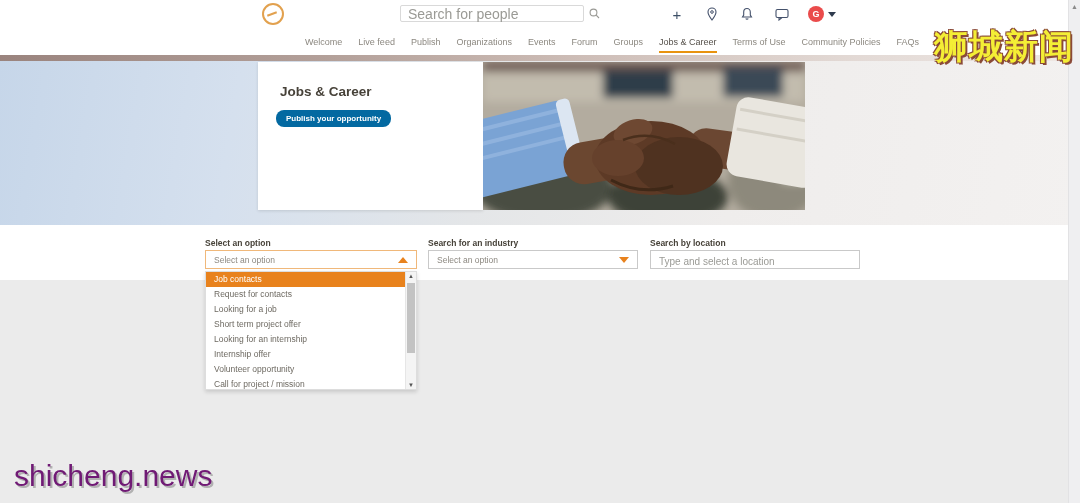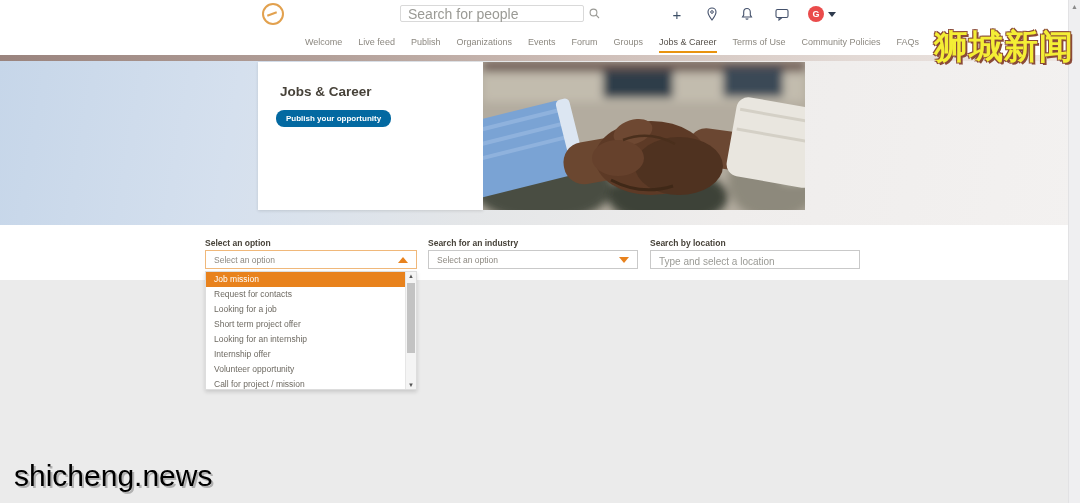--- a/index.html
+++ b/index.html
@@ -58,21 +58,21 @@
   .dd-arrow{position:absolute;left:0;width:10px;text-align:center;font-size:6px;color:#555;cursor:pointer;}
   .dd-arrow.up{top:1px;} .dd-arrow.down{bottom:1px;}
 
   
   .page-scroll{position:absolute;right:0;top:0;width:12px;height:503px;background:#efeff1;border-left:1px solid #e2e2e4;box-sizing:border-box;}
   .page-scroll .arr{position:absolute;top:3px;left:0;width:11px;text-align:center;font-size:7px;color:#8a8a8a;}
 
   
   .wm-tr{position:absolute;right:6px;top:8px;font-size:34px;font-weight:bold;color:#f4ee35;
     text-shadow:-1px -1px 0 #8a4a38,1px -1px 0 #8a4a38,-1px 1px 0 #8a4a38,2px 2px 0 #8a4a38;letter-spacing:1px;z-index:50;margin-top:16px;}
-  .wm-bl{position:absolute;left:14px;bottom:10px;font-size:30px;color:#000000;
+  .wm-bl{position:absolute;left:14px;bottom:10px;font-size:30px;color:#701a75;
     text-shadow:2px 2px 0 rgba(130,130,130,.55);z-index:50;}
 </style>
 </head>
 <body>
 
 <div id="page">
 
   <div class="topbar">
     <div class="logo"></div>
 
@@ -194,21 +194,21 @@
     </div>
 
     <div class="f-label" style="left:650px;top:13px;">Search by location</div>
     <div class="f-input" style="left:650px;top:25px;width:210px;">
       <input type="text" placeholder="Type and select a location" style="">
     </div>
   </div>
 
   <div class="dd-panel">
     <div class="dd-list">
-      <div class="dd-opt selected">Job mission</div>
+      <div class="dd-opt selected">Job contacts</div>
       <div class="dd-opt">Request for contacts</div>
       <div class="dd-opt">Looking for a job</div>
       <div class="dd-opt">Short term project offer</div>
       <div class="dd-opt">Looking for an internship</div>
       <div class="dd-opt">Internship offer</div>
       <div class="dd-opt">Volunteer opportunity</div>
       <div class="dd-opt">Call for project / mission</div>
     </div>
     <div class="dd-scroll">
       <div class="dd-arrow up">▲</div>

